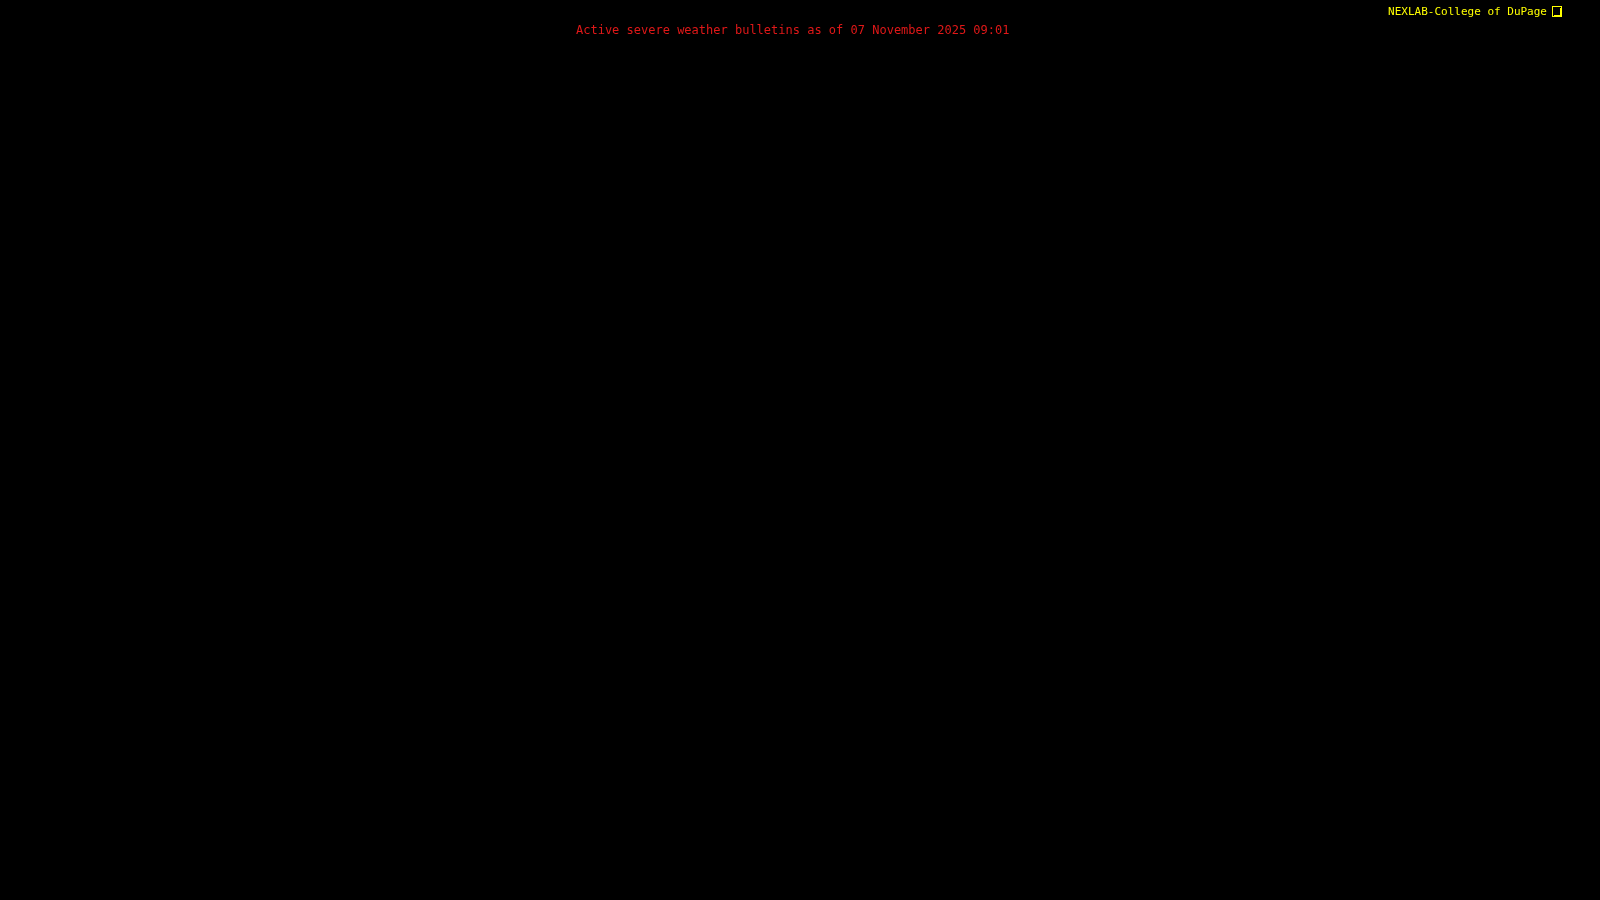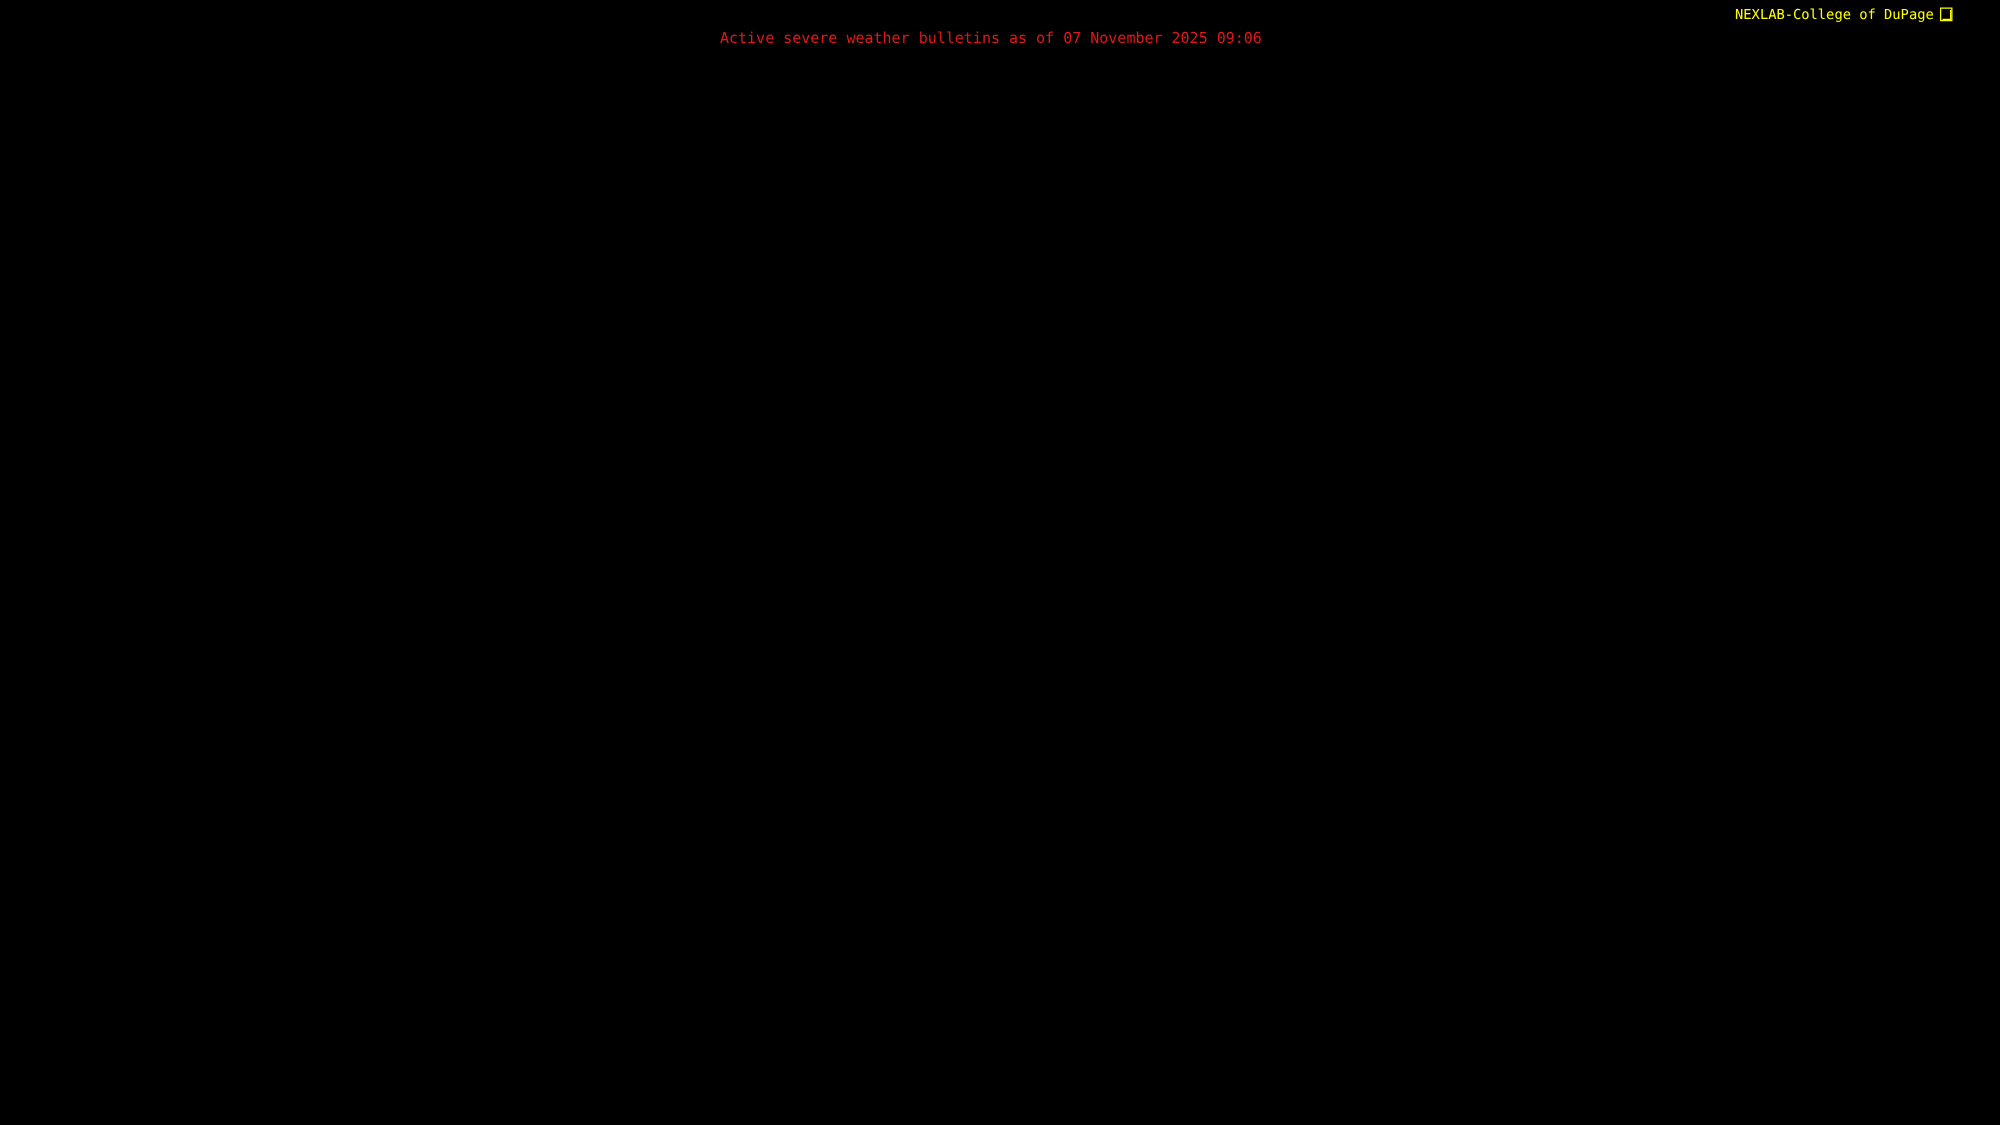--- a/index.html
+++ b/index.html
@@ -45,21 +45,21 @@
 </head>
 <body>
 
 <div class="map-canvas" style="background: rgb(0, 0, 0);"></div>
 
 <div class="site-label" style="color: rgb(255, 255, 0);">
   <span>NEXLAB-College of DuPage</span>
   <span class="cod-logo"></span>
 </div>
 
-<div class="page-title" style="color: rgb(224, 24, 24);">Active severe weather bulletins as of 07 November 2025 09:06</div>
+<div class="page-title" style="color: rgb(224, 24, 24);">Active severe weather bulletins as of 07 November 2025 09:01</div>
 
 <div class="legend">
 
   
   
 
   
 
   
 

